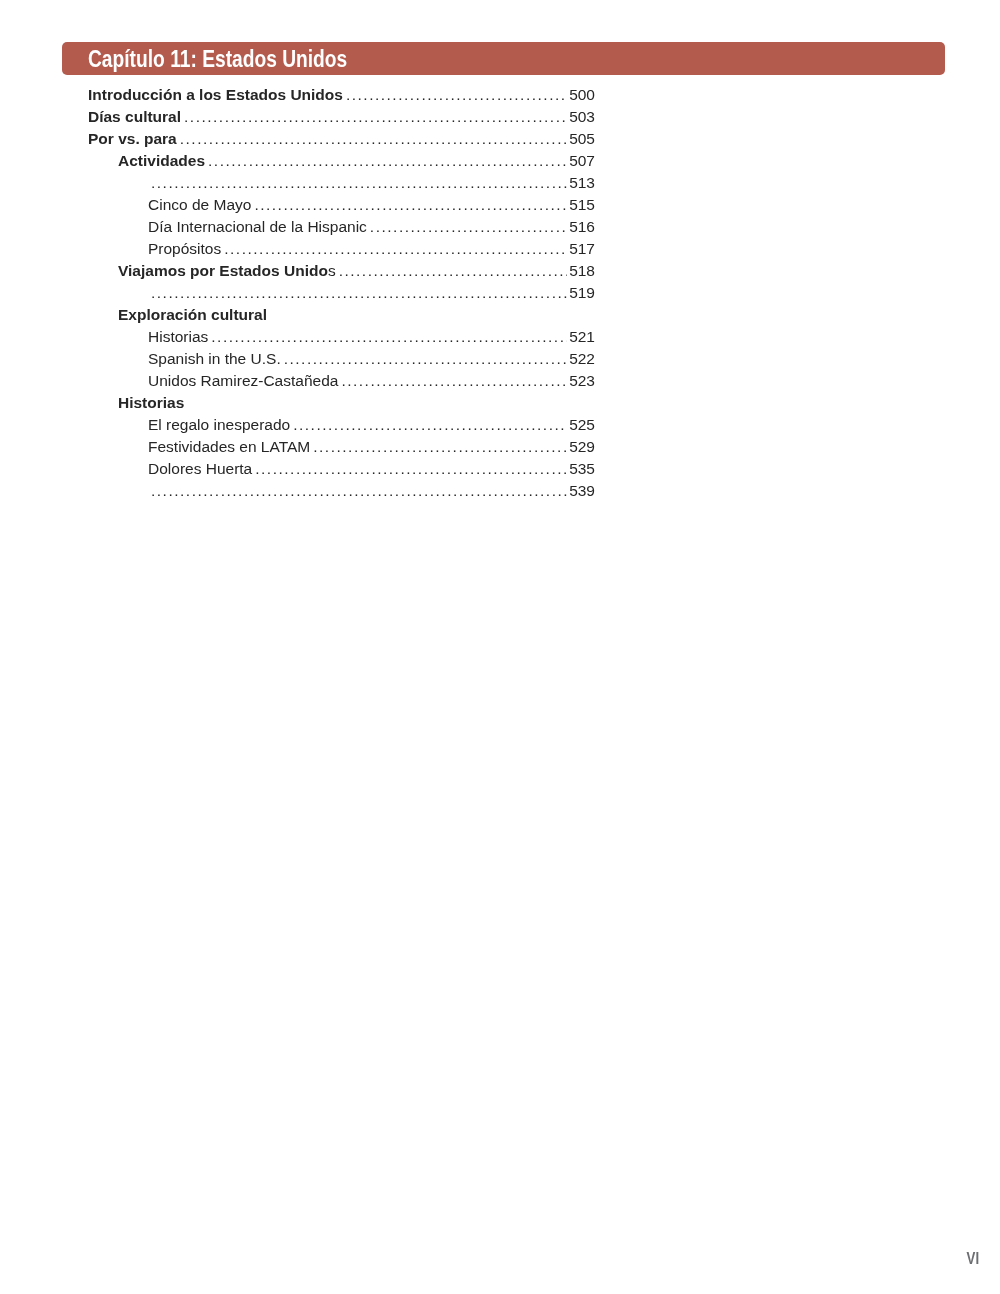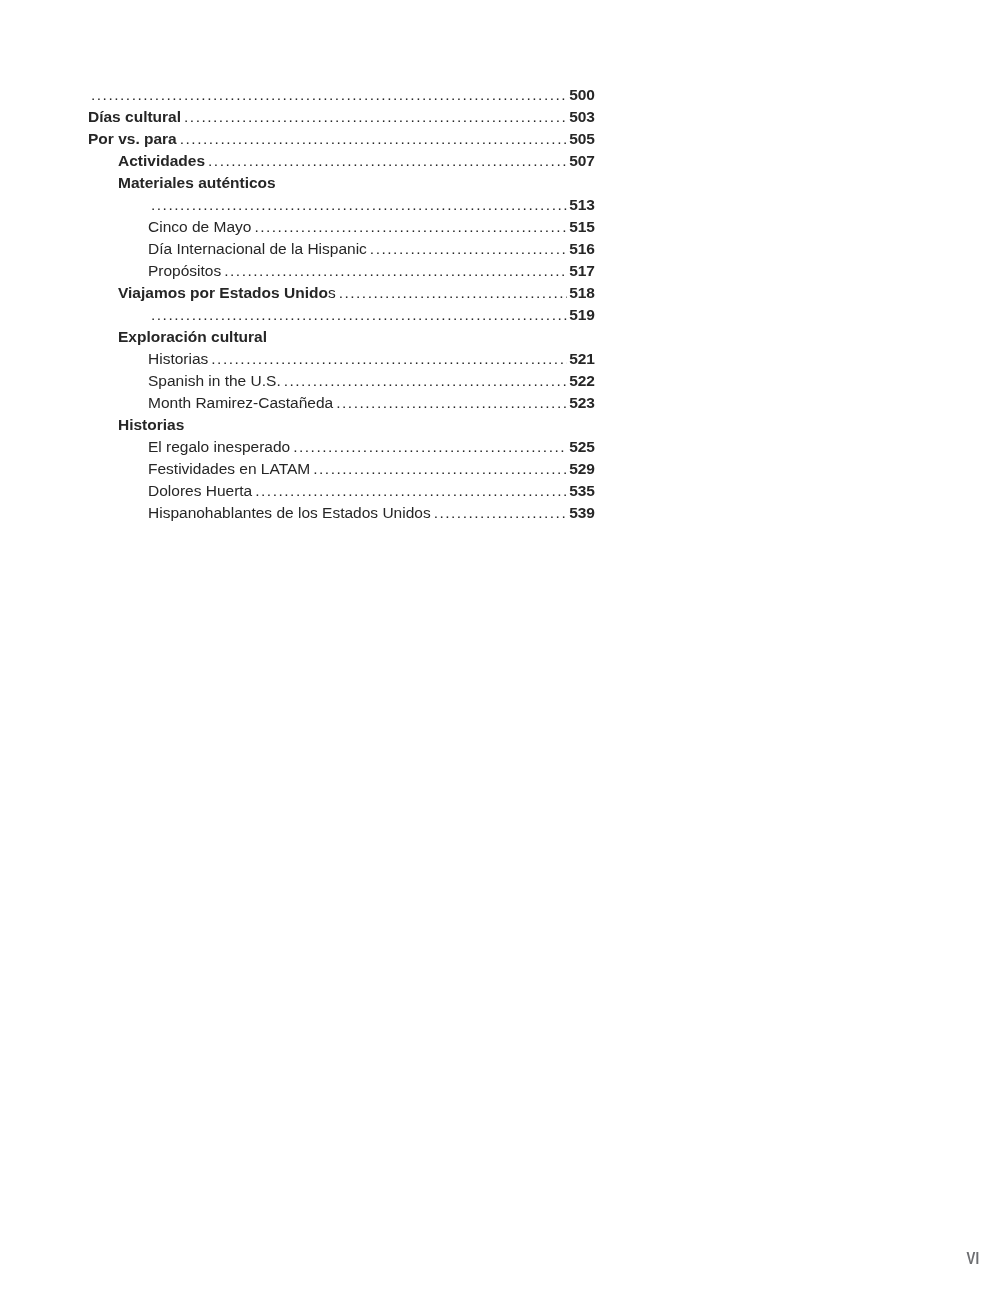--- a/index.html
+++ b/index.html
@@ -65,65 +65,65 @@
   .toc-leader {
     flex: 1 1 auto;
     overflow: hidden;
     white-space: nowrap;
     letter-spacing: 1.5px;
     margin-left: 3px;
     margin-right: 2px;
     font-weight: normal;
   }
   .toc-page {
-    font-weight: bold;
+    font-weight: normal;
     flex: 0 0 auto;
   }
 
   
   .folio {
     position: absolute;
     top: 1249px;
     right: 21px;
     color: #6d6e71;
     font-weight: bold;
     font-size: 17px;
     transform: scaleX(0.78);
     transform-origin: right center;
   }
 </style>
 </head>
 <body>
 
 <div class="page">
 
+  <div class="chapter-bar" style="background: rgb(179, 91, 77);">
+    <span class="chapter-title">Capítulo 11: Estados Unidos</span>
+  </div>
 
   <div class="toc">
       <div class="toc-row level-0 bold">
+    <span class="toc-label"><span class="toc-label-main">Introducción a los Estados Unidos</span><span class="toc-label-suffix"></span></span>
     <span class="toc-leader">............................................................................................................................................................................................................................................................................................................</span>
     <span class="toc-page">500</span>
   </div>
       <div class="toc-row level-0 bold">
     <span class="toc-label"><span class="toc-label-main">Días cultural</span><span class="toc-label-suffix"></span></span>
     <span class="toc-leader">............................................................................................................................................................................................................................................................................................................</span>
     <span class="toc-page">503</span>
   </div>
       <div class="toc-row level-0 bold">
     <span class="toc-label"><span class="toc-label-main">Por vs. para</span><span class="toc-label-suffix"></span></span>
     <span class="toc-leader">............................................................................................................................................................................................................................................................................................................</span>
     <span class="toc-page">505</span>
   </div>
       <div class="toc-row level-1 bold">
     <span class="toc-label"><span class="toc-label-main">Actividades</span><span class="toc-label-suffix"></span></span>
     <span class="toc-leader">............................................................................................................................................................................................................................................................................................................</span>
     <span class="toc-page">507</span>
-  </div>
-      <div class="toc-row level-1 bold">
-    <span class="toc-label"><span class="toc-label-main">Materiales auténticos</span><span class="toc-label-suffix"></span></span>
-
   </div>
       <div class="toc-row level-2">
     <span class="toc-leader">............................................................................................................................................................................................................................................................................................................</span>
     <span class="toc-page">513</span>
   </div>
       <div class="toc-row level-2">
     <span class="toc-label"><span class="toc-label-main">Cinco de Mayo</span><span class="toc-label-suffix"></span></span>
     <span class="toc-leader">............................................................................................................................................................................................................................................................................................................</span>
     <span class="toc-page">515</span>
   </div>
@@ -154,21 +154,21 @@
     <span class="toc-label"><span class="toc-label-main">Historias</span><span class="toc-label-suffix"></span></span>
     <span class="toc-leader">............................................................................................................................................................................................................................................................................................................</span>
     <span class="toc-page">521</span>
   </div>
       <div class="toc-row level-2">
     <span class="toc-label"><span class="toc-label-main">Spanish in the U.S.</span><span class="toc-label-suffix"></span></span>
     <span class="toc-leader">............................................................................................................................................................................................................................................................................................................</span>
     <span class="toc-page">522</span>
   </div>
       <div class="toc-row level-2">
-    <span class="toc-label"><span class="toc-label-main">Month Ramirez-Castañeda</span><span class="toc-label-suffix"></span></span>
+    <span class="toc-label"><span class="toc-label-main">Unidos Ramirez-Castañeda</span><span class="toc-label-suffix"></span></span>
     <span class="toc-leader">............................................................................................................................................................................................................................................................................................................</span>
     <span class="toc-page">523</span>
   </div>
       <div class="toc-row level-1 bold">
     <span class="toc-label"><span class="toc-label-main">Historias</span><span class="toc-label-suffix"></span></span>
 
   </div>
       <div class="toc-row level-2">
     <span class="toc-label"><span class="toc-label-main">El regalo inesperado</span><span class="toc-label-suffix"></span></span>
     <span class="toc-leader">............................................................................................................................................................................................................................................................................................................</span>
@@ -178,21 +178,20 @@
     <span class="toc-label"><span class="toc-label-main">Festividades en LATAM</span><span class="toc-label-suffix"></span></span>
     <span class="toc-leader">............................................................................................................................................................................................................................................................................................................</span>
     <span class="toc-page">529</span>
   </div>
       <div class="toc-row level-2">
     <span class="toc-label"><span class="toc-label-main">Dolores Huerta</span><span class="toc-label-suffix"></span></span>
     <span class="toc-leader">............................................................................................................................................................................................................................................................................................................</span>
     <span class="toc-page">535</span>
   </div>
       <div class="toc-row level-2">
-    <span class="toc-label"><span class="toc-label-main">Hispanohablantes de los Estados Unidos</span><span class="toc-label-suffix"></span></span>
     <span class="toc-leader">............................................................................................................................................................................................................................................................................................................</span>
     <span class="toc-page">539</span>
   </div>
     </div>
 
   <span class="folio">VI</span>
 
 </div>
 
 </body></html>

